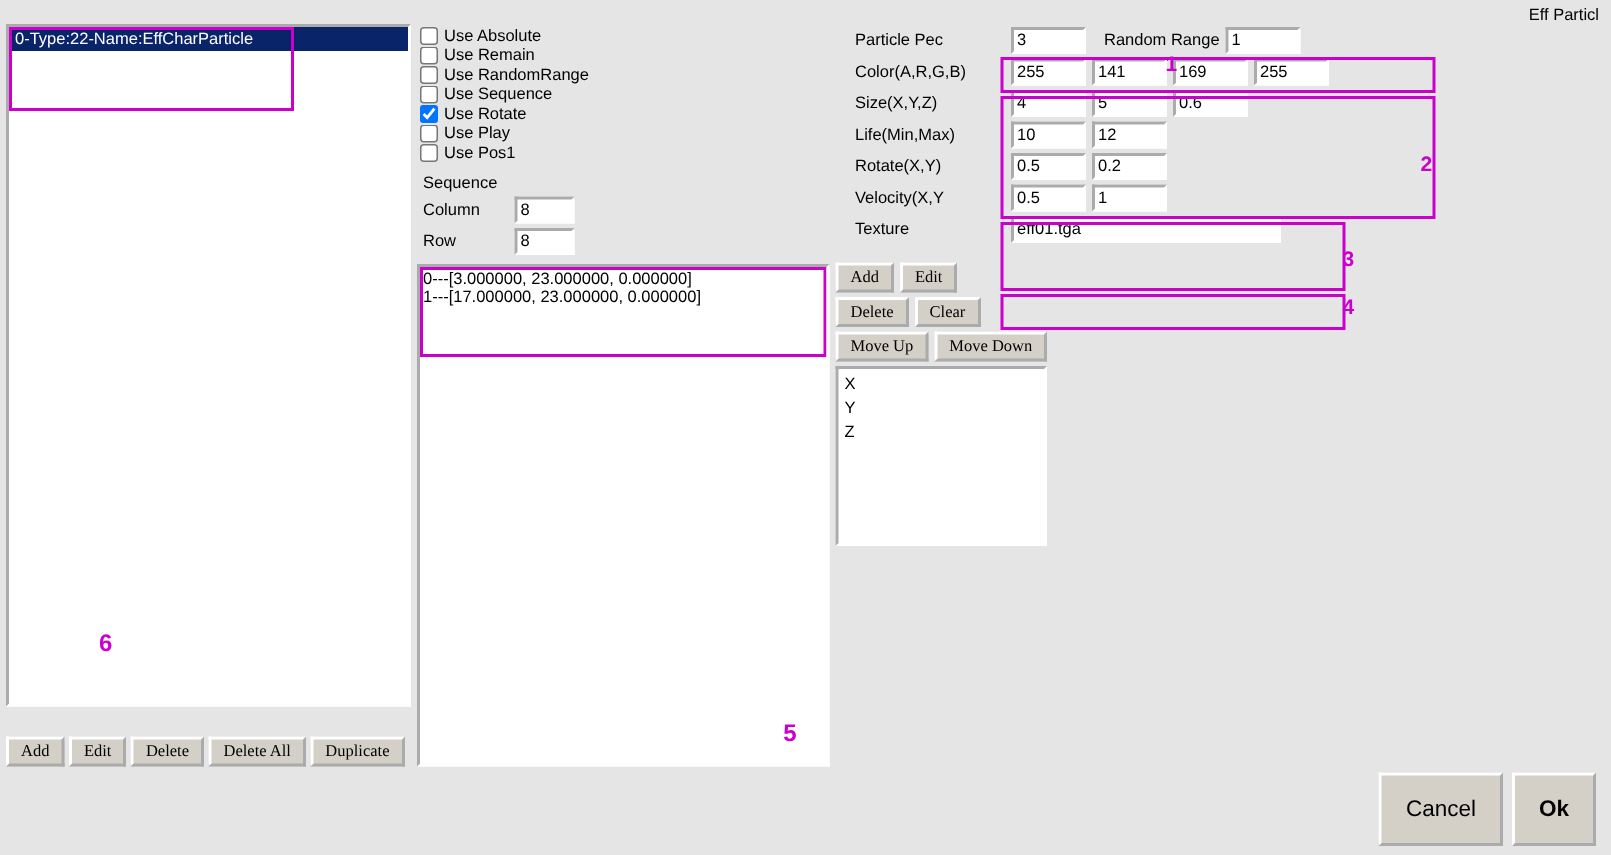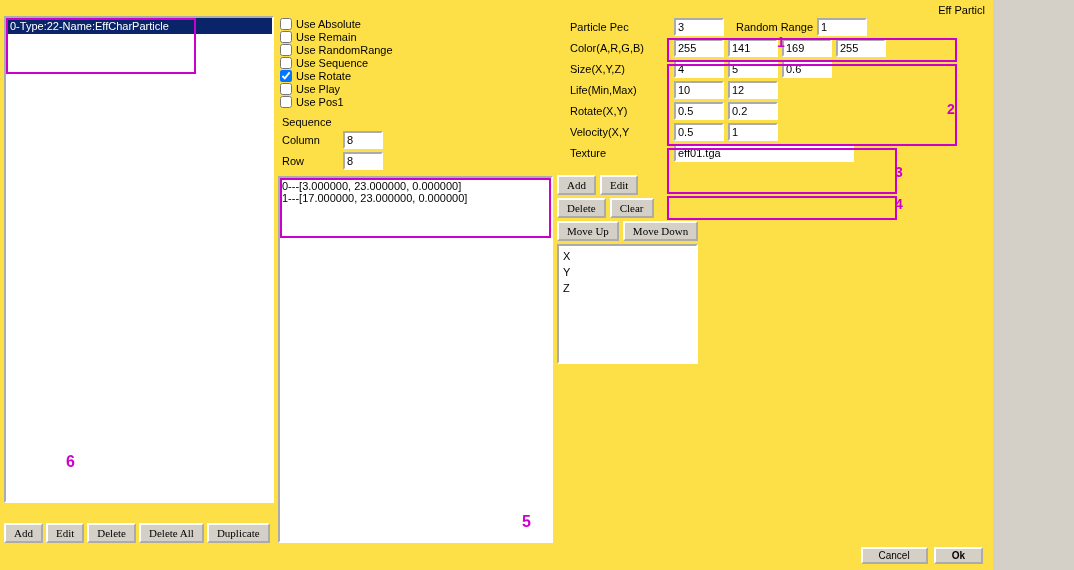--- a/index.html
+++ b/index.html
@@ -7,23 +7,23 @@
       font-family: 'MS Sans Serif', Arial, sans-serif;
       font-size: 11px;
       background: #d4d0c8;
       width: 1074px;
       height: 570px;
       overflow: hidden;
     }
     .main-container {
       display: flex;
       flex-direction: column;
-      width: 993px;
+      width: 1074px;
       height: 570px;
-      background: #fde047;
+      background: #e5e5e5;
       padding: 4px;
     }
     .content-area {
       display: flex;
       flex: 1;
       gap: 4px;
     }
     
     .left-panel {
       display: flex;
@@ -208,22 +208,22 @@
     .xyz-label {
       font-size: 11px;
     }
     .bottom-bar {
       display: flex;
       justify-content: flex-end;
       gap: 6px;
       padding: 4px 6px 2px;
     }
     .btn-cancel, .btn-ok {
-      padding: 1px 16px;
-      font-size: 10px;
+      padding: 14px 16px;
+      font-size: 15px;
       font-family: 'MS Sans Serif', Arial, sans-serif;
       border: 2px outset #ffffff;
       cursor: pointer;
       background: #d4d0c8;
     }
     .btn-ok {
       font-weight: bold;
     }
     .title-bar-right {
       text-align: right;

